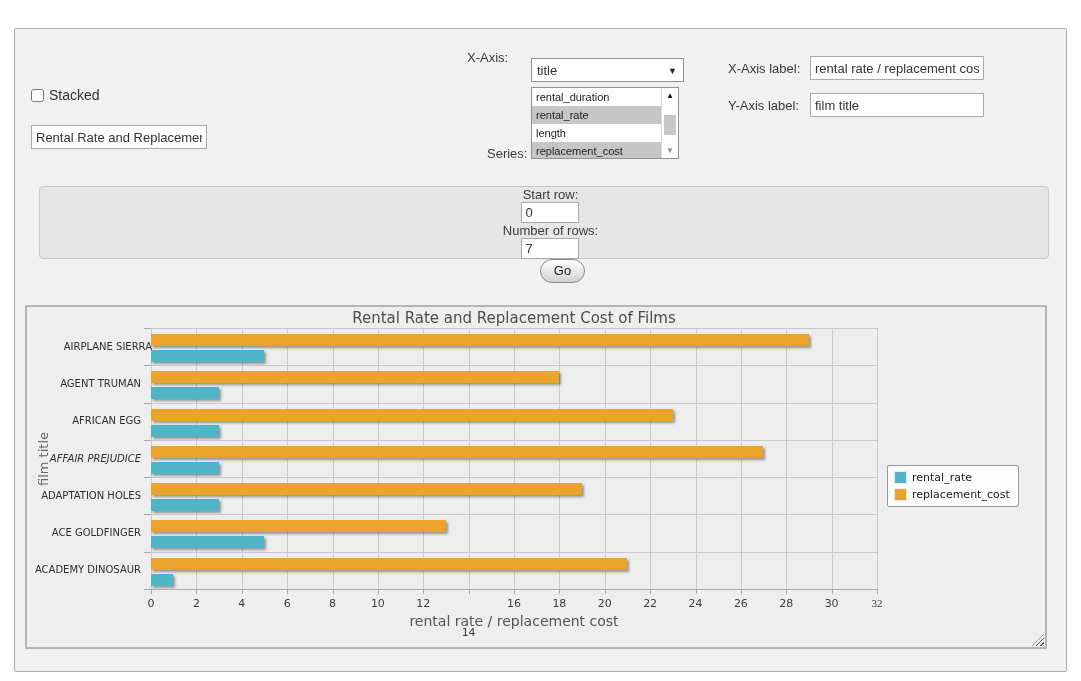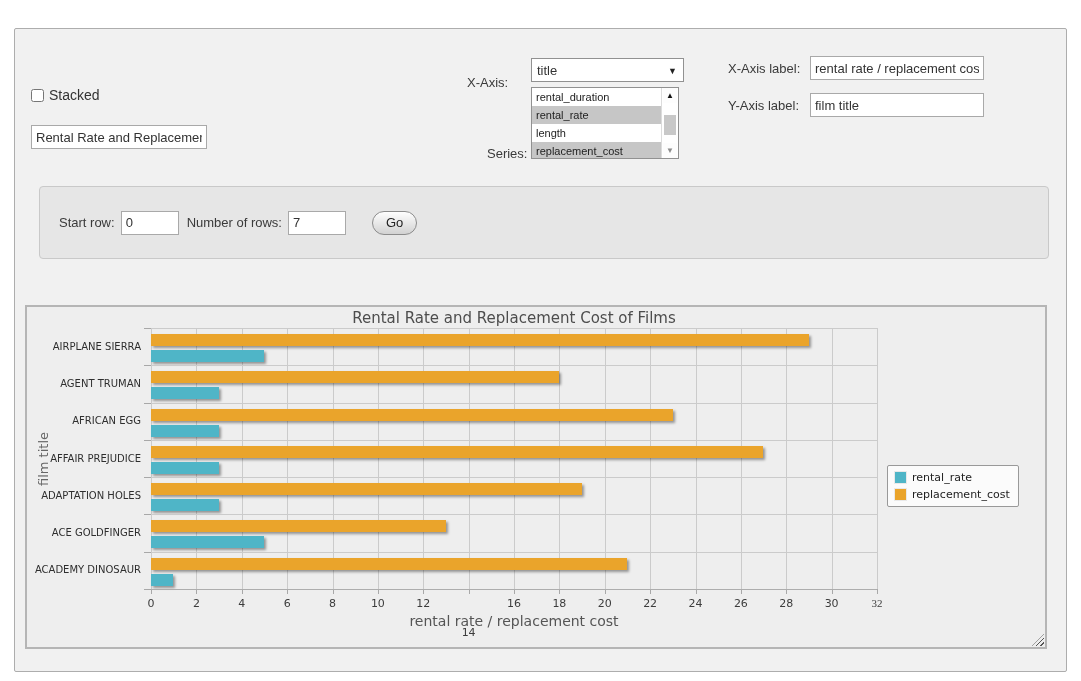--- a/index.html
+++ b/index.html
@@ -50,27 +50,27 @@
   .sb-btn { position:absolute; left:1px; right:1px; height:15px; text-align:center; font-size:8px; line-height:15px; background:#fdfdfd; }
   .sb-up { top:0; color:#111; }
   .sb-down { bottom:0; color:#8d8d8d; }
   .sb-thumb { position:absolute; left:2px; right:2px; top:27px; height:20px; background:#c8c8c8; }
 
   .xlab-label { left:713px; top:32px; }
   .ylab-label { left:713px; top:69px; }
   .xlab-input { left:795px; top:27px; width:174px; }
   .ylab-input { left:795px; top:64px; width:174px; }
   .series-label { left:472px; top:117px; }
-  .xaxis-label { left:452px; top:46px; }
+  .xaxis-label { left:452px; top:21px; }
 
   
   .rows-panel {
     left:24px; top:157px; width:1010px; height:73px;
     background:#e6e6e6; border:1px solid #c9c9c9; border-radius:4px;
-    display:flex; align-items:center; padding-left:19px;
+    display:flex; align-items:center; padding-left:19px;flex-direction:column;
   }
   .rows-panel .lbl { margin-right:6px; }
   .rows-input { width:58px; margin-right:8px; position:static; }
   .go-btn {
     margin-left:18px; border:1px solid #8c8c8c; border-radius:12px;
     background:linear-gradient(#fefefe,#d2d2d2); padding:3px 13px 4px 13px;
     font-size:13px; color:#222; font-family:"Liberation Sans", sans-serif; cursor:default;
   }
 
   
@@ -213,36 +213,36 @@
         <div class="xtick" style="left: 759.25px; top: 282px;"></div>
         <div class="xtick-label" style="left: 759.25px; top: 290px;">28</div>
         <div class="gridline-v" style="left: 804.625px; top: 21px; height: 261px;"></div>
         <div class="xtick" style="left: 804.625px; top: 282px;"></div>
         <div class="xtick-label" style="left: 804.625px; top: 290px;">30</div>
         <div class="gridline-v" style="left: 850px; top: 21px; height: 261px;"></div>
         <div class="xtick" style="left: 850px; top: 282px;"></div>
         <div class="xtick-label" style="left: 850px; top: 290px; font-family: Liberation Serif, serif;">32</div>
         <div class="gridline-h" style="left: 124px; width: 726px; top: 21px;"></div>
         <div class="ytick" style="left: 117px; top: 21px;"></div>
-        <div class="cat-label" style="left: 0px; width: 114px; top: 33.6429px;">AIRPLANE SIERRA</div>
+        <div class="cat-label" style="left: 11px; width: 114px; top: 33.6429px;">AIRPLANE SIERRA</div>
         <div class="bar" style="left: 124px; top: 27px; width: 657.711px; background: rgb(234, 164, 43);"></div>
         <div class="bar" style="left: 124px; top: 43px; width: 113.211px; background: rgb(79, 181, 199);"></div>
         <div class="gridline-h" style="left: 124px; width: 726px; top: 58.2857px;"></div>
         <div class="ytick" style="left: 117px; top: 58.2857px;"></div>
         <div class="cat-label" style="left: 0px; width: 114px; top: 70.9286px;">AGENT TRUMAN</div>
         <div class="bar" style="left: 124px; top: 64.2857px; width: 408.148px; background: rgb(234, 164, 43);"></div>
         <div class="bar" style="left: 124px; top: 80.2857px; width: 67.8356px; background: rgb(79, 181, 199);"></div>
         <div class="gridline-h" style="left: 124px; width: 726px; top: 95.5714px;"></div>
         <div class="ytick" style="left: 117px; top: 95.5714px;"></div>
         <div class="cat-label" style="left: 0px; width: 114px; top: 108.214px;">AFRICAN EGG</div>
         <div class="bar" style="left: 124px; top: 101.571px; width: 521.586px; background: rgb(234, 164, 43);"></div>
         <div class="bar" style="left: 124px; top: 117.571px; width: 67.8356px; background: rgb(79, 181, 199);"></div>
         <div class="gridline-h" style="left: 124px; width: 726px; top: 132.857px;"></div>
         <div class="ytick" style="left: 117px; top: 132.857px;"></div>
-        <div class="cat-label" style="left: 0px; width: 114px; top: 145.5px;">AFFAIR PREJUDICE</div>
+        <div class="cat-label" style="left: 0px; width: 114px; top: 145.5px; font-style: italic;">AFFAIR PREJUDICE</div>
         <div class="bar" style="left: 124px; top: 138.857px; width: 612.336px; background: rgb(234, 164, 43);"></div>
         <div class="bar" style="left: 124px; top: 154.857px; width: 67.8356px; background: rgb(79, 181, 199);"></div>
         <div class="gridline-h" style="left: 124px; width: 726px; top: 170.143px;"></div>
         <div class="ytick" style="left: 117px; top: 170.143px;"></div>
         <div class="cat-label" style="left: 0px; width: 114px; top: 182.786px;">ADAPTATION HOLES</div>
         <div class="bar" style="left: 124px; top: 176.143px; width: 430.836px; background: rgb(234, 164, 43);"></div>
         <div class="bar" style="left: 124px; top: 192.143px; width: 67.8356px; background: rgb(79, 181, 199);"></div>
         <div class="gridline-h" style="left: 124px; width: 726px; top: 207.429px;"></div>
         <div class="ytick" style="left: 117px; top: 207.429px;"></div>
         <div class="cat-label" style="left: 0px; width: 114px; top: 220.071px;">ACE GOLDFINGER</div>

